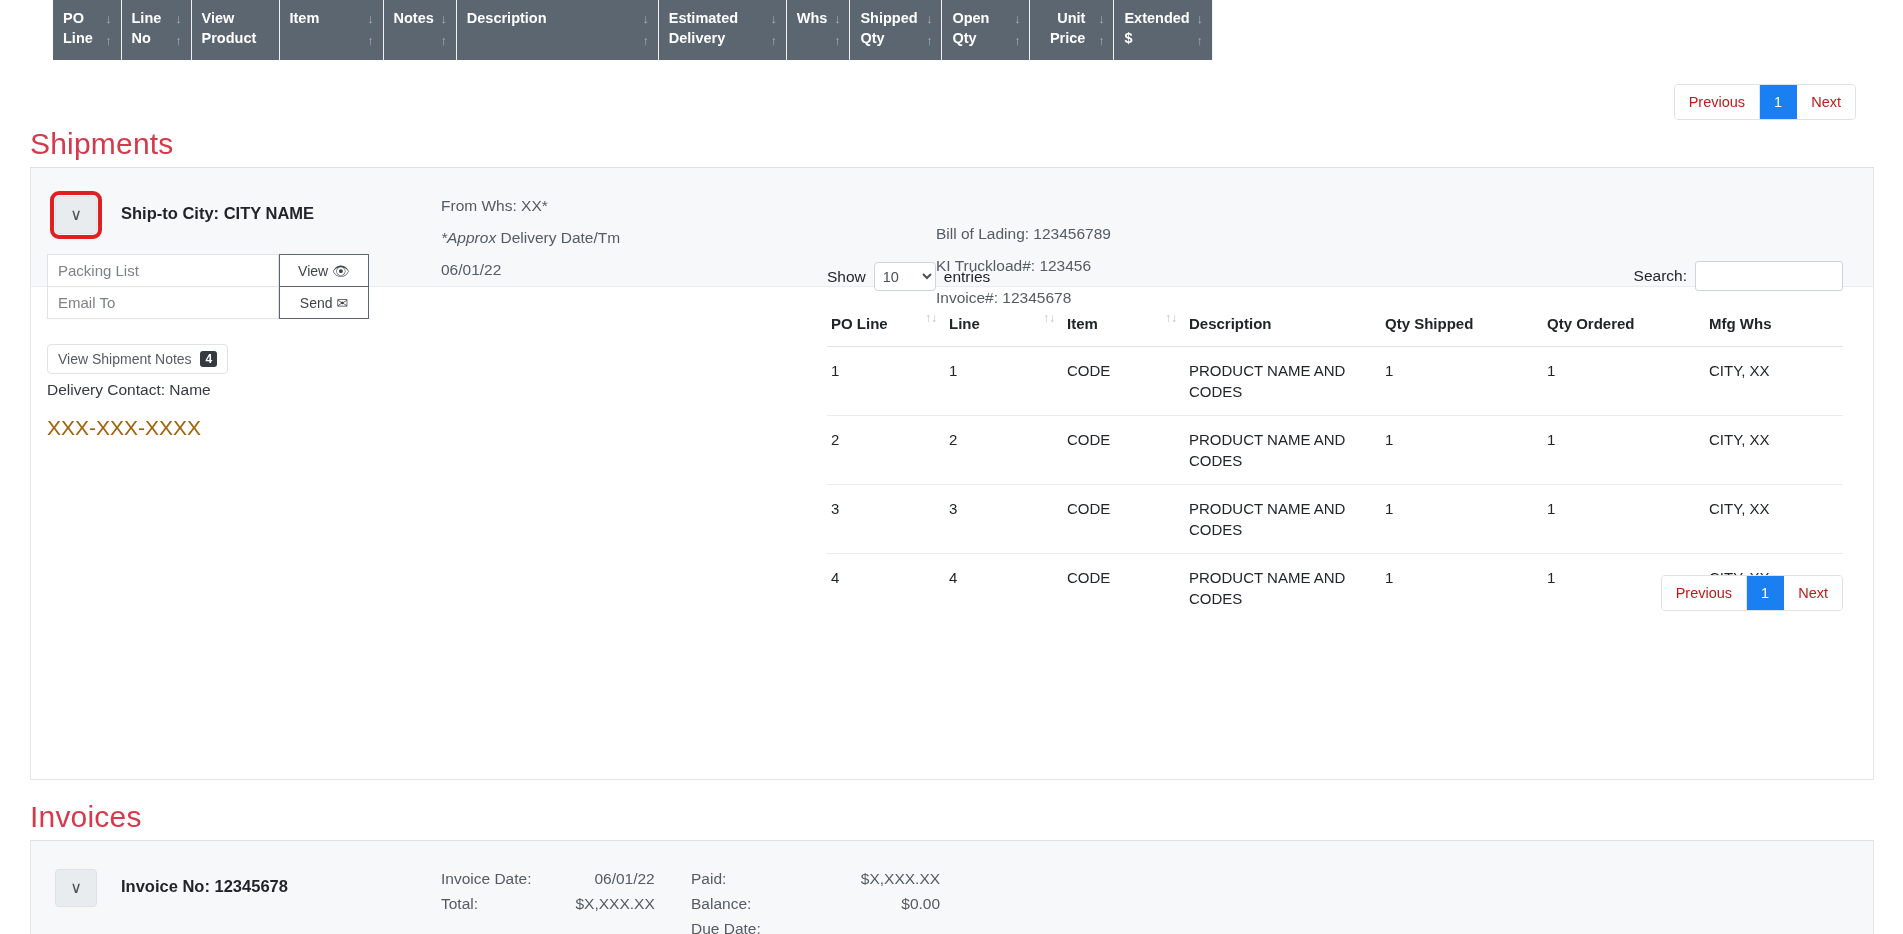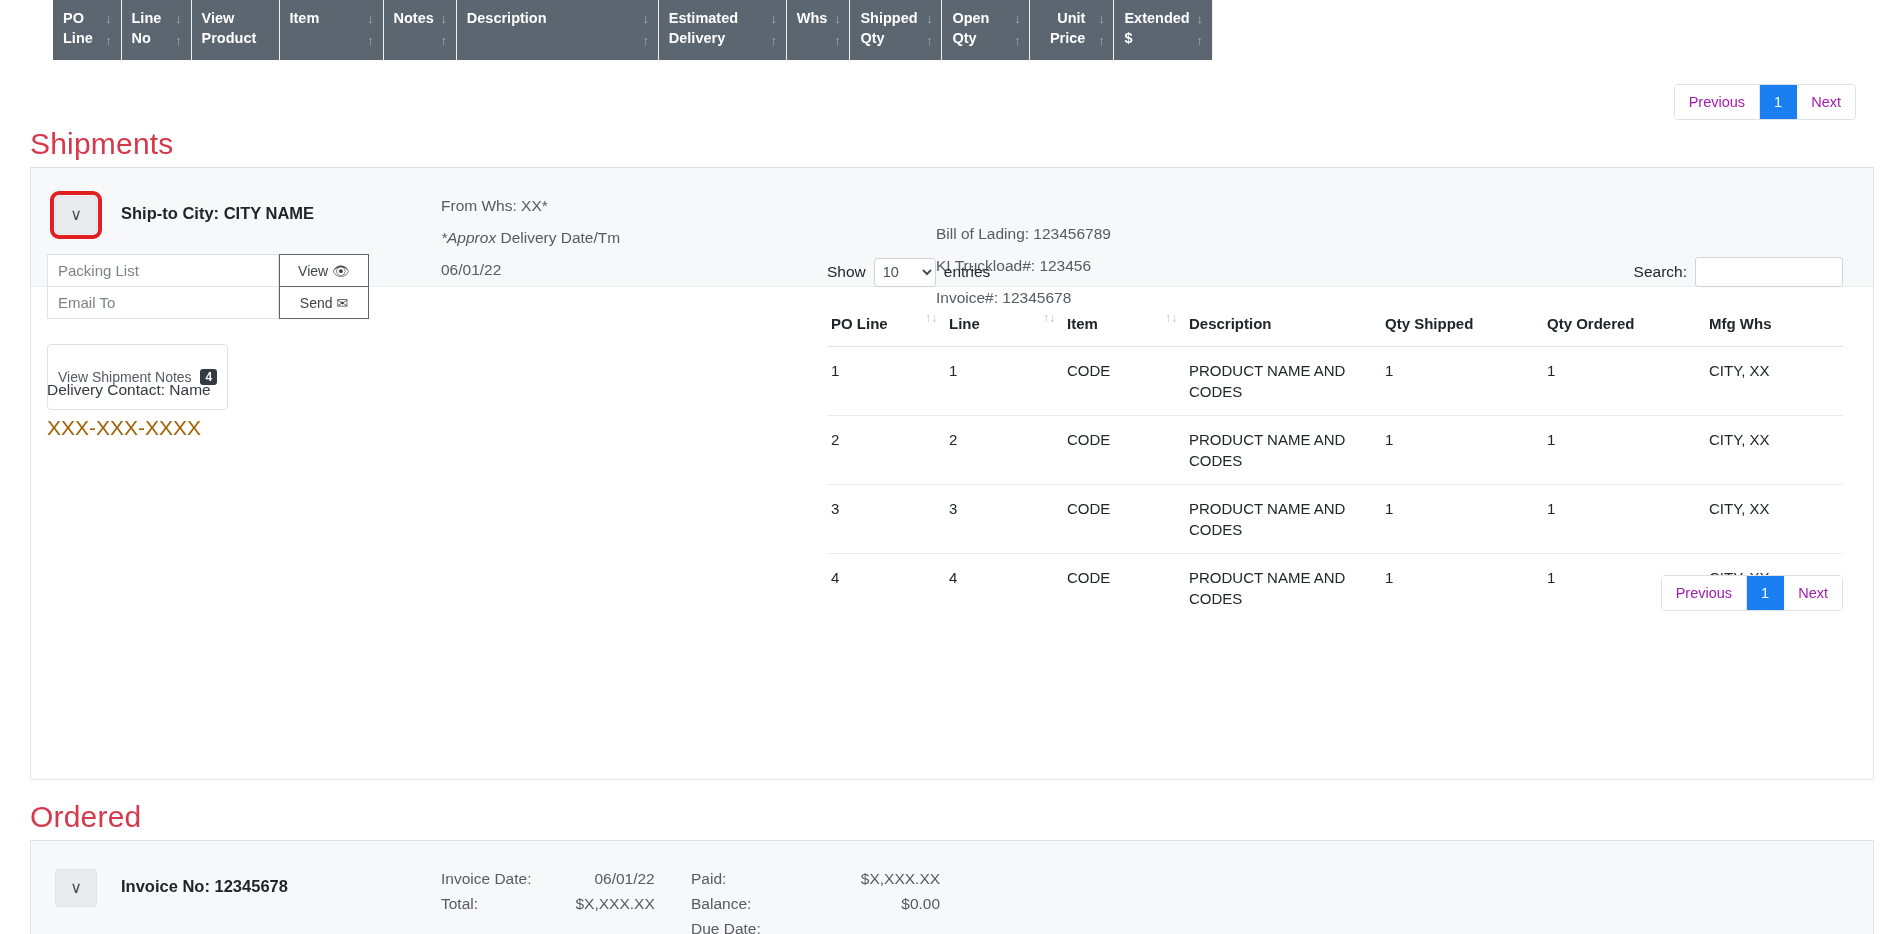--- a/index.html
+++ b/index.html
@@ -50,21 +50,21 @@
   .pagination {
     display: inline-flex;
     border: 1px solid #dee2e6;
     border-radius: 4px;
     overflow: hidden;
     background: #fff;
     font-size: 14.5px;
   }
   .pagination .pg {
     padding: 7px 14px;
-    color: #a21caf;
+    color: #b91c1c;
     background: #fff;
     border-right: 1px solid #dee2e6;
     cursor: pointer;
     line-height: 20px;
   }
   .pagination .pg:last-child { border-right: none; }
   .pagination .pg.active {
     background: #1a7ff0;
     color: #ffffff;
     border-right-color: #1a7ff0;
@@ -153,21 +153,21 @@
     font-size: 14px;
     cursor: pointer;
     font-family: "Liberation Sans", sans-serif;
   }
   .notes-btn {
     position: absolute; left: 46px; top: 391px;
     border: 1px solid #dfe3e7;
     background: #ffffff;
     color: #545b62;
     font-size: 14px;
-    padding: 24px 10px;
+    padding: 6px 10px;
     border-radius: 4px;
     cursor: pointer;
     white-space: nowrap;
     font-family: "Liberation Sans", sans-serif;
   }
   .badge-dark {
     display: inline-block;
     background: #343a40;
     color: #ffffff;
     font-size: 12px;
@@ -176,21 +176,21 @@
     padding: 1px 5px;
     margin-left: 5px;
     line-height: 14px;
     vertical-align: 1px;
   }
   .contact-line { position: absolute; left: 46px; top: 428px; font-size: 15.5px; color: #343a40; }
   .phone-line   { position: absolute; left: 46px; top: 463px; font-size: 21px; color: #a16207; }
 
   
   .dt { position: absolute; left: 826px; top: 300px; width: 1016px; }
-  .dt-controls { display: flex; align-items: center; justify-content: space-between; height: 38px; }
+  .dt-controls { display: flex; align-items: flex-end; justify-content: space-between; height: 38px; }
   .dt-show { font-size: 15.5px; color: #212529; display: flex; align-items: center; gap: 8px; }
   select.dt-select {
     height: 29px; width: 62px;
     border: 1px solid #ced4da;
     border-radius: 4px;
     background: #ffffff;
     font-size: 14.5px;
     color: #495057;
     padding: 0 4px;
     font-family: "Liberation Sans", sans-serif;
@@ -486,21 +486,21 @@
       <div class="dt-pager">
         <div class="pagination">
           <div class="pg">Previous</div>
           <div class="pg active">1</div>
           <div class="pg">Next</div>
         </div>
       </div>
     </div>
   </div>
 
-  <div class="section-title" id="invoices-title">Ordered</div>
+  <div class="section-title" id="invoices-title">Invoices</div>
 
   <div class="card" id="invoice-card">
     <div class="card-header">
       <div class="collapse-btn" style="left:24px; top:28px;">∨</div>
       <div class="inv-title" style="left:90px; top:36px;">Invoice No: 12345678</div>
 
       <div class="inv-meta" style="left:410px; top:25px;">
         <div class="inv-grid">
           <div class="lbl">Invoice Date:</div>
           <div class="val">06/01/22</div>

